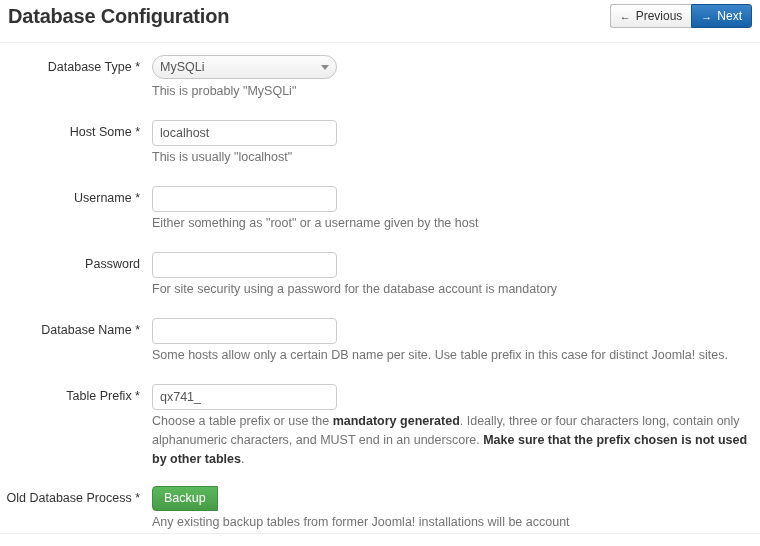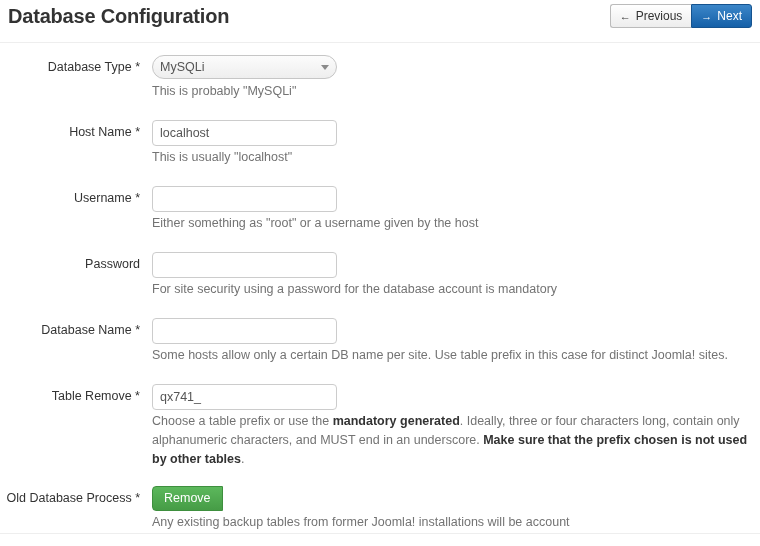--- a/index.html
+++ b/index.html
@@ -219,47 +219,47 @@
 
   <div class="form" id="form-root" style="height: 531px;">
       <div class="form-row" style="position: absolute; left: 0px; top: 0px; width: 760px; height: 0px;">
         <div class="ctrl-label" style="top: 18px;">Database Type *</div>
         <div class="ctrl-area" style="top: 13px;">
           <div class="select-wrap"><select class="sel"><option>MySQLi</option><option>MySQL</option><option>PDO</option></select><span class="sel-caret"></span></div>
         </div>
         <div class="ctrl-area help-text" style="top: 40px;">This is probably "MySQLi"</div>
       </div>
       <div class="form-row" style="position: absolute; left: 0px; top: 0px; width: 760px; height: 0px;">
-        <div class="ctrl-label" style="top: 83px;">Host Name *</div>
+        <div class="ctrl-label" style="top: 83px;">Host Some *</div>
         <div class="ctrl-area" style="top: 78px;"><input class="txt" type="text" value="localhost" style=""></div>
         <div class="ctrl-area help-text" style="top: 106px;">This is usually "localhost"</div>
       </div>
       <div class="form-row" style="position: absolute; left: 0px; top: 0px; width: 760px; height: 0px;">
         <div class="ctrl-label" style="top: 149px;">Username *</div>
         <div class="ctrl-area" style="top: 144px;"><input class="txt" type="text" style=""></div>
         <div class="ctrl-area help-text" style="top: 172px;">Either something as "root" or a username given by the host</div>
       </div>
       <div class="form-row" style="position: absolute; left: 0px; top: 0px; width: 760px; height: 0px;">
         <div class="ctrl-label" style="top: 215px;">Password</div>
         <div class="ctrl-area" style="top: 210px;"><input class="txt" type="password" style=""></div>
         <div class="ctrl-area help-text" style="top: 238px;">For site security using a password for the database account is mandatory</div>
       </div>
       <div class="form-row" style="position: absolute; left: 0px; top: 0px; width: 760px; height: 0px;">
         <div class="ctrl-label" style="top: 281px;">Database Name *</div>
         <div class="ctrl-area" style="top: 276px;"><input class="txt" type="text" style=""></div>
         <div class="ctrl-area help-text" style="top: 304px;">Some hosts allow only a certain DB name per site. Use table prefix in this case for distinct Joomla! sites.</div>
       </div>
       <div class="form-row" style="position: absolute; left: 0px; top: 0px; width: 760px; height: 0px;">
-        <div class="ctrl-label" style="top: 347px;">Table Remove *</div>
+        <div class="ctrl-label" style="top: 347px;">Table Prefix *</div>
         <div class="ctrl-area" style="top: 342px; text-decoration: underline;"><input class="txt" type="text" value="qx741_" style=""></div>
         <div class="ctrl-area help-text" style="top: 370px; width: 608px;"><span>Choose a table prefix or use the </span><b>mandatory generated</b><span>. Ideally, three or four characters long, contain only alphanumeric characters, and MUST end in an underscore. </span><b>Make sure that the prefix chosen is not used by other tables</b><span>.</span></div>
       </div>
       <div class="form-row" style="position: absolute; left: 0px; top: 0px; width: 760px; height: 0px;">
         <div class="ctrl-label" style="top: 449px;">Old Database Process *</div>
         <div class="ctrl-area" style="top: 444px;"><div class="btn-group">
-            <button class="btn-toggle active">Remove</button>
+            <button class="btn-toggle active">Backup</button>
           </div></div>
         <div class="ctrl-area help-text" style="top: 471px;">Any existing backup tables from former Joomla! installations will be account</div>
       </div>
     </div>
 
   <div class="divider-bottom"></div>
 </div>
 
 </body></html>

